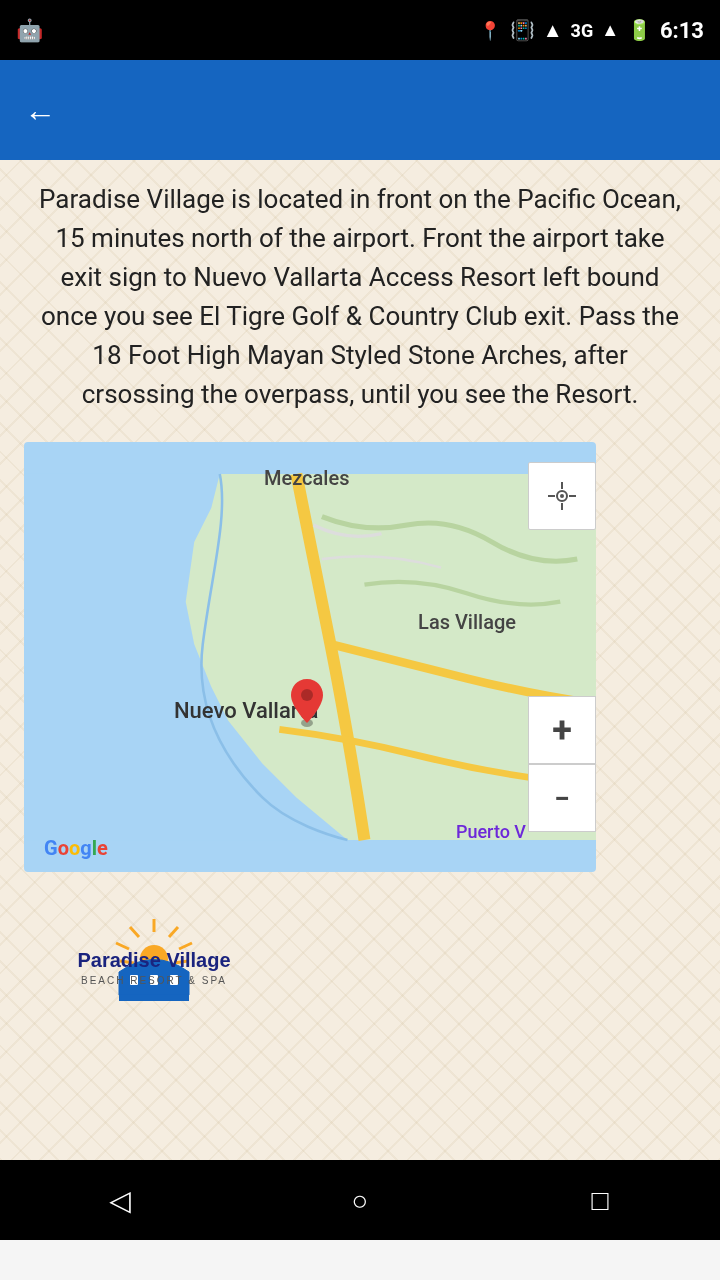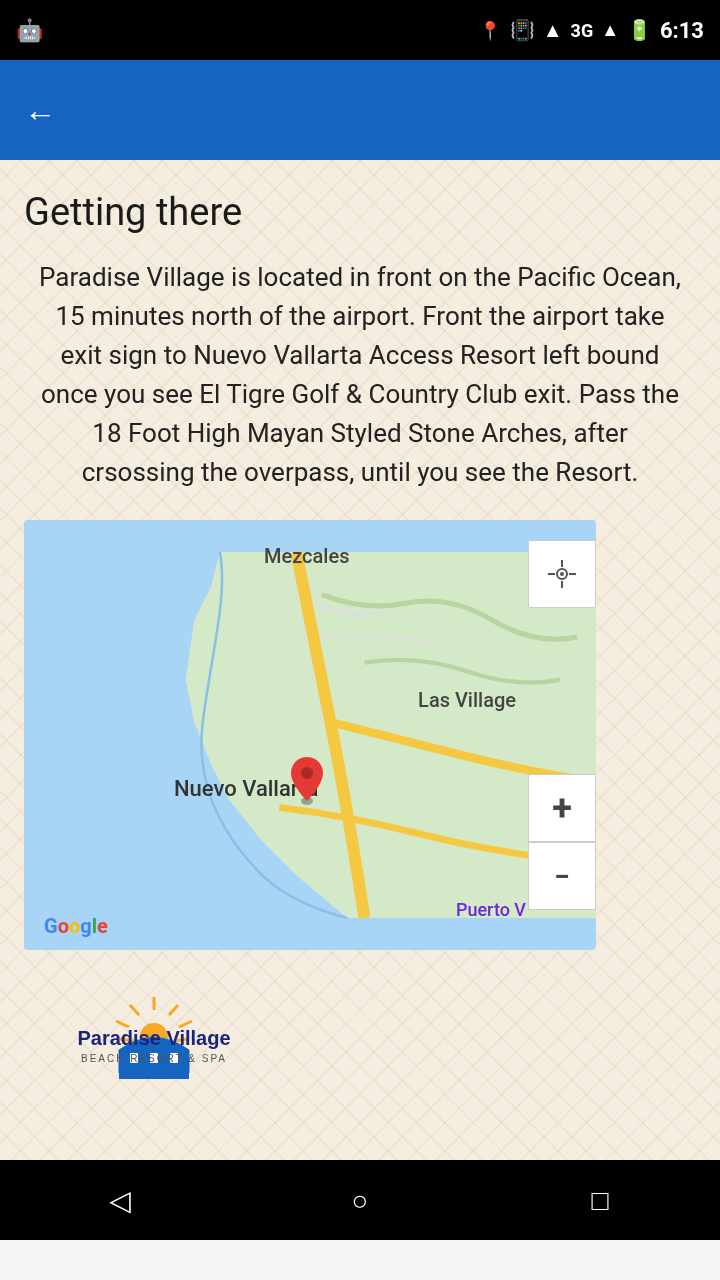--- a/index.html
+++ b/index.html
@@ -288,21 +288,20 @@
     <span class="status-time">6:13</span>
   </div>
 </div>
 
 <div class="app-bar">
   <span class="back-arrow">←</span>
 </div>
 
 <div class="main-content">
 
-  <h2 class="section-title">Getting there</h2>
 
   <p class="description-text">Paradise Village is located in front on the Pacific Ocean, 15 minutes north of the airport. Front the airport take exit sign to Nuevo Vallarta Access Resort left bound once you see El Tigre Golf &amp; Country Club exit. Pass the 18 Foot High Mayan Styled Stone Arches, after crsossing the overpass, until you see the Resort.</p>
 
   <div class="map-container">
     
     <svg class="map-svg" viewBox="0 0 672 430" xmlns="http://www.w3.org/2000/svg">
 
       <rect width="672" height="430" fill="#a8d4f5"></rect>
 
       <polygon points="230,0 672,0 672,430 380,430 320,380 280,340 240,290 220,250 200,200 190,150 200,80 220,40" fill="#d4e9c8"></polygon>

